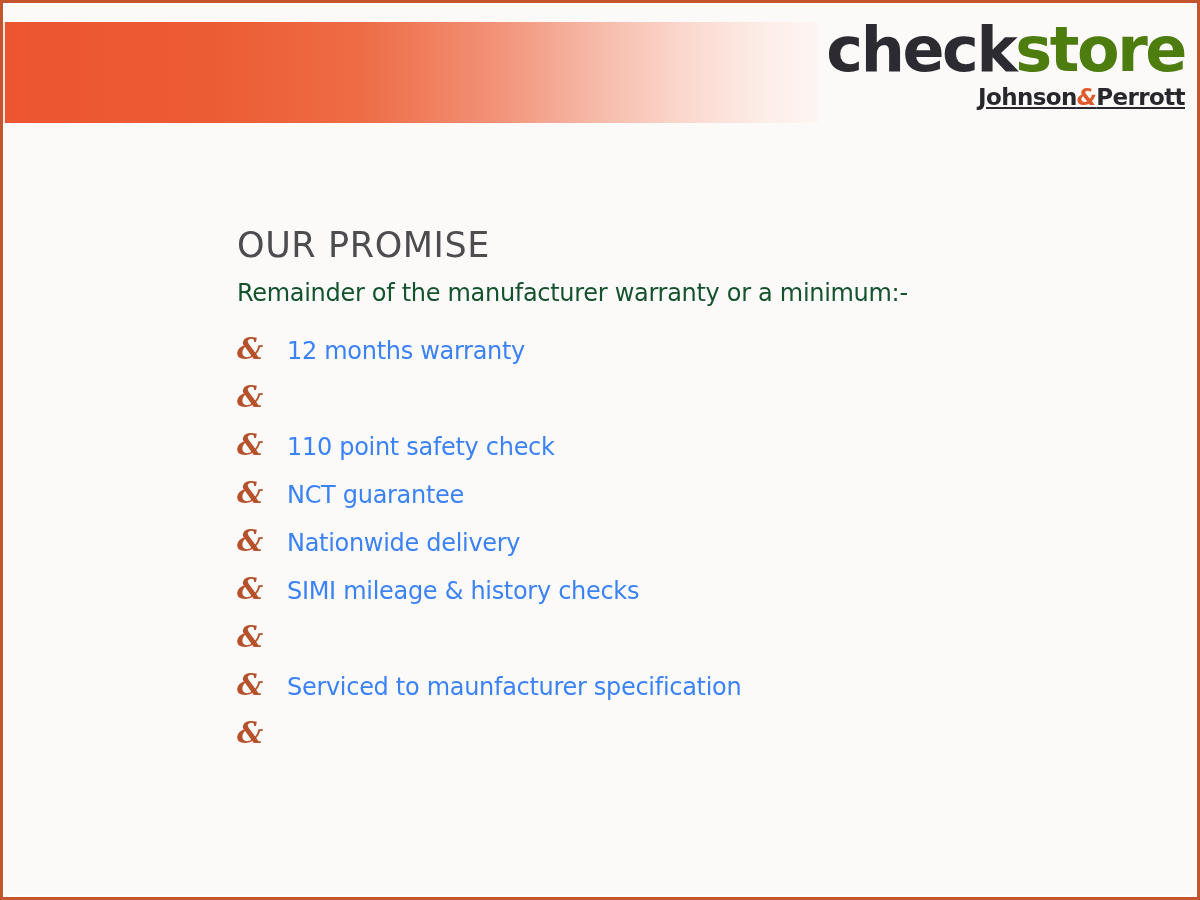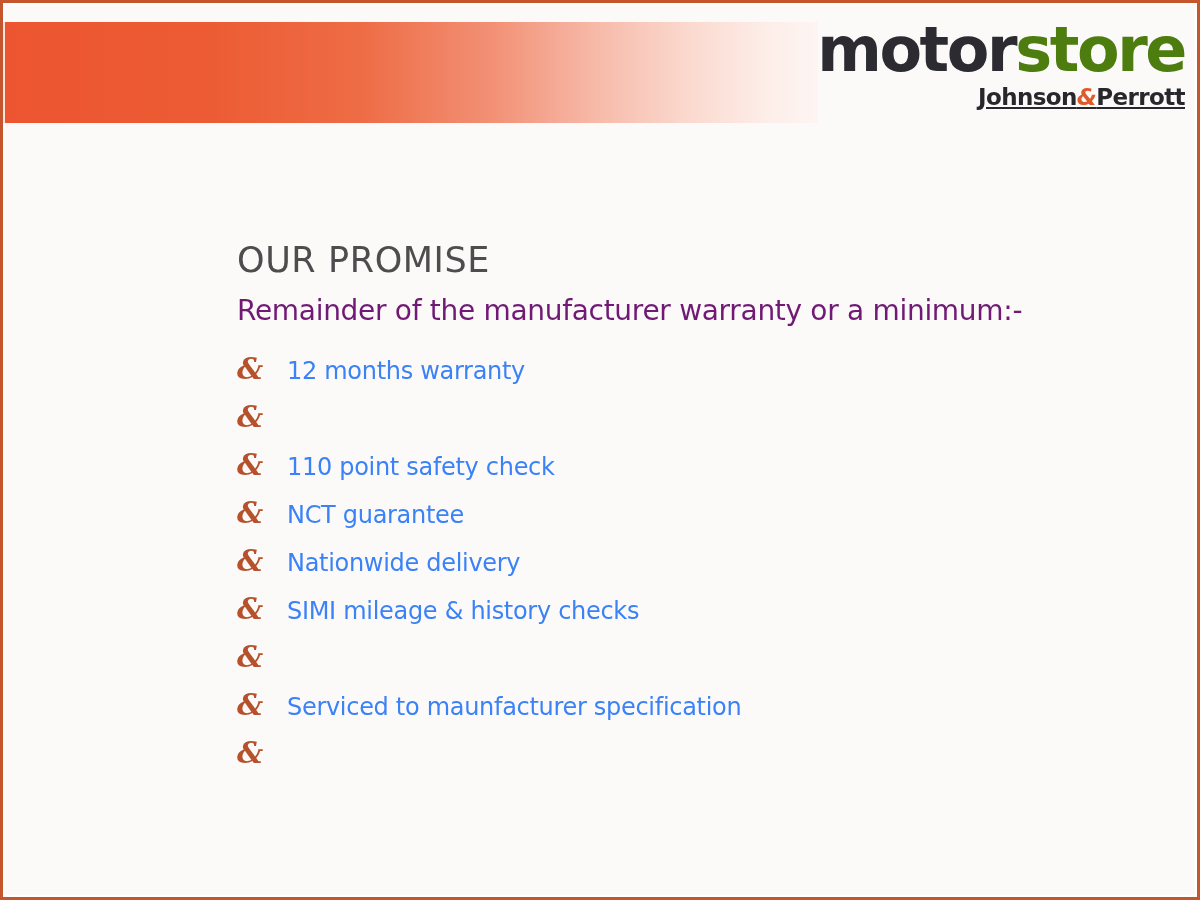--- a/index.html
+++ b/index.html
@@ -101,29 +101,29 @@
     top: 222px;
     width: 900px;
   }
 
   .promise-title {
     font-family: "DejaVu Sans", sans-serif;
     font-size: 35px;
     font-weight: normal;
     letter-spacing: 0.6px;
     color: #4d4d4f;
-    margin: 15px 0 14px 0;
+    margin: 0 0 14px 0;
   }
 
   .promise-sub {
     font-family: "DejaVu Sans", sans-serif;
-    font-size: 28px;
+    font-size: 24px;
     font-weight: normal;
     letter-spacing: -0.3px;
-    color: #701a75;
+    color: #14532d;
     margin: 0 0 28px 0;
   }
 
   .promise-list {
     list-style: none;
     margin: 0;
     padding: 0;
   }
 
   .promise-item {
@@ -153,21 +153,21 @@
 </style>
 </head>
 <body>
 
 <div id="slide">
 
   <div class="header">
     <div class="banner"></div>
 
     <div class="logo">
-      <div class="logo-main"><span class="logo-motor">motor</span><span class="logo-store">store</span></div>
+      <div class="logo-main"><span class="logo-motor">check</span><span class="logo-store">store</span></div>
       <div class="logo-sub"><span>Johnson</span><span class="amp">&amp;</span><span>Perrott</span></div>
     </div>
   </div>
 
   <div class="content">
 
     <h1 class="promise-title">OUR PROMISE</h1>
 
     <p class="promise-sub">Remainder of the manufacturer warranty or a minimum:-</p>
 

